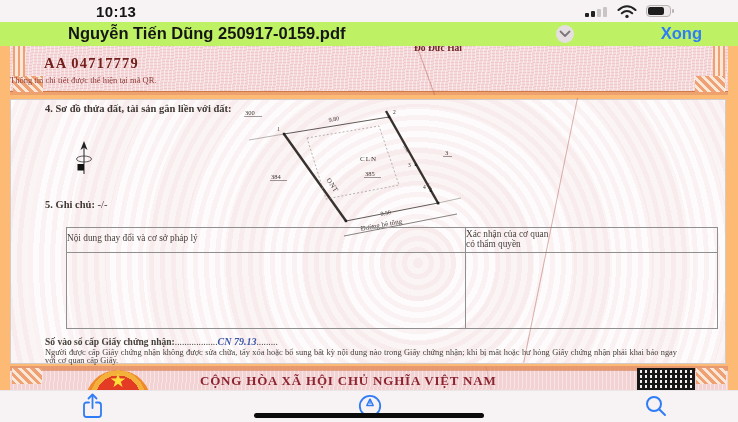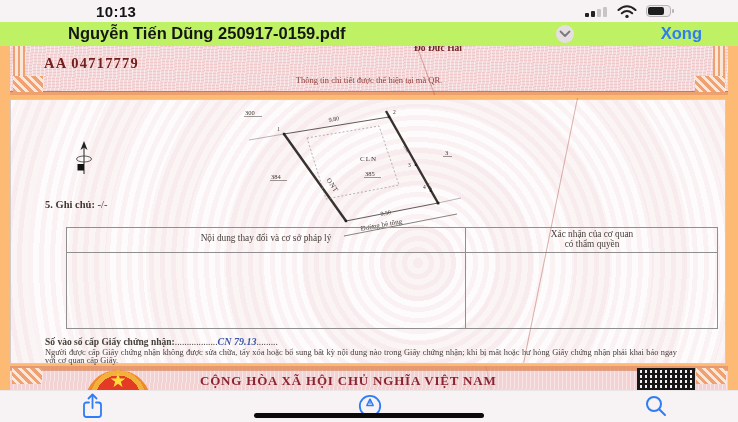--- a/index.html
+++ b/index.html
@@ -18,32 +18,32 @@
   
   .page1{left:10px;top:0;width:718px;height:49px;overflow:hidden;
      background-color:#f5dadc;
      background-image:repeating-linear-gradient(95deg,rgba(255,255,255,.45) 0 1px,rgba(255,255,255,0) 1px 4px),
                       repeating-linear-gradient(-4deg,rgba(228,156,162,.30) 0 1px,rgba(255,255,255,0) 1px 3px);
      box-shadow:inset 0 -3px 0 #eca16e, inset 0 -4px 0 #cf7a44}
   .stripeV{top:0;bottom:4px;width:12px;background:repeating-linear-gradient(90deg,#efa173 0 2px,#fbe7d8 2px 5px)}
   .stripeD{width:30px;height:16px;background:repeating-linear-gradient(45deg,#efa173 0 3px,#fbe7d8 3px 6px)}
   .signer{left:404px;top:-3px;font-family:"Liberation Serif",serif;font-weight:700;font-size:9.5px;color:#6d2320}
   .serial{left:34px;top:9px;font-family:"Liberation Serif",serif;font-weight:700;font-size:14.5px;letter-spacing:1.2px;color:#73201c}
-  .qrnote{left:0;right:0;top:29px;text-align:center;font-family:"Liberation Serif",serif;font-size:8.5px;color:#8d3a36}
+  .qrnote{left:0;right:0;top:29px;text-align:left;font-family:"Liberation Serif",serif;font-size:8.5px;color:#8d3a36}
   
   .panel{left:10px;top:53px;width:716px;height:265px;border:1px solid #d3cbcb;box-sizing:border-box;
      background-color:#fdfbfb;
      background-image:repeating-radial-gradient(circle at 57% 62%,rgba(224,158,166,.10) 0 5px,rgba(255,255,255,0) 5px 11px),
                       repeating-radial-gradient(circle at 57% 62%,rgba(224,158,166,.07) 0 38px,rgba(255,255,255,0) 38px 78px)}
   .sec-title{font-family:"Liberation Serif",serif;font-weight:700;font-size:10.5px;color:#3e3733;white-space:nowrap}
   .sec5 .val{font-weight:400}
   .table{left:55px;top:127px;width:652px;height:102px;border:1px solid #8f8f8f;box-sizing:border-box}
   .t-div{left:398px;top:0;bottom:0;width:1px;background:#8f8f8f}
   .t-hline{left:0;right:0;top:24px;height:1px;background:#8f8f8f}
-  .t-h{font-family:"Liberation Serif",serif;font-size:9.3px;color:#46403c;text-align:center}
+  .t-h{font-family:"Liberation Serif",serif;font-size:9.3px;color:#46403c;text-align:left}
   .entry{left:34px;top:236px;font-family:"Liberation Serif",serif;font-size:9.5px;color:#44403b;white-space:nowrap}
   .entry .lab{font-weight:700}
   .entry .val{color:#3b55a6;font-style:italic;font-weight:700;font-size:10px}
   .legal{left:34px;top:249px;width:632px;font-family:"Liberation Serif",serif;font-size:8.4px;line-height:7.8px;
          text-align:justify;color:#46403c}
   .crease{background:rgba(178,84,74,.45)}
   
   .page2{left:10px;top:320px;width:718px;height:24px;overflow:hidden;
      background-color:#f3d2d4;
      background-image:repeating-linear-gradient(92deg,rgba(255,255,255,.4) 0 1px,rgba(255,255,255,0) 1px 4px);
@@ -104,20 +104,21 @@
     <div class="abs stripeD" style="left:3px;bottom:3px"></div>
     <div class="abs stripeD" style="right:3px;bottom:3px"></div>
     <span class="abs signer">Đỗ Đức Hải</span>
     <span class="abs serial">AA 04717779</span>
     <span class="abs qrnote">Thông tin chi tiết được thể hiện tại mã QR.</span>
     <div class="abs crease" style="left:406px;top:-1px;width:1.4px;height:55px;transform:rotate(-20deg);transform-origin:top center"></div>
   </div>
 
   <div class="abs panel">
 
+    <span class="abs sec-title" style="left:34px;top:3px">4. Sơ đồ thửa đất, tài sản gắn liền với đất:</span>
 
     <svg class="abs" style="left:60px;top:38px" width="26" height="42">
       <line x1="13" y1="36" x2="13" y2="9" stroke="#222" stroke-width="1"></line>
       <polygon points="13,3 9.5,12 13,9.5 16.5,12" fill="#222"></polygon>
       <ellipse cx="13" cy="21" rx="7.5" ry="3" fill="none" stroke="#333" stroke-width="0.8"></ellipse>
       <rect x="6.5" y="26" width="6.5" height="6.5" fill="#111"></rect>
     </svg>
 
     <svg class="abs" style="left:218px;top:5px" width="256" height="136">
 

